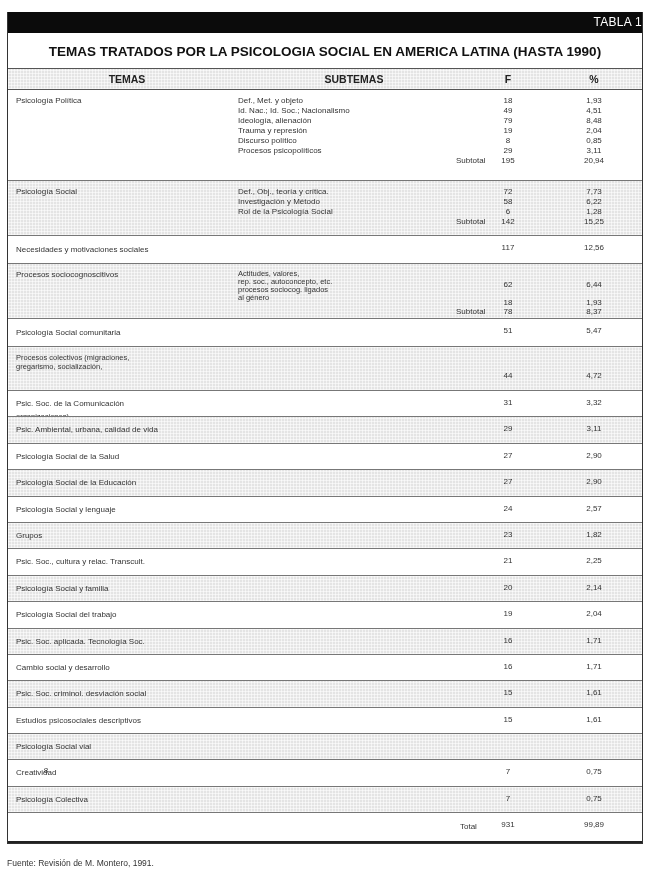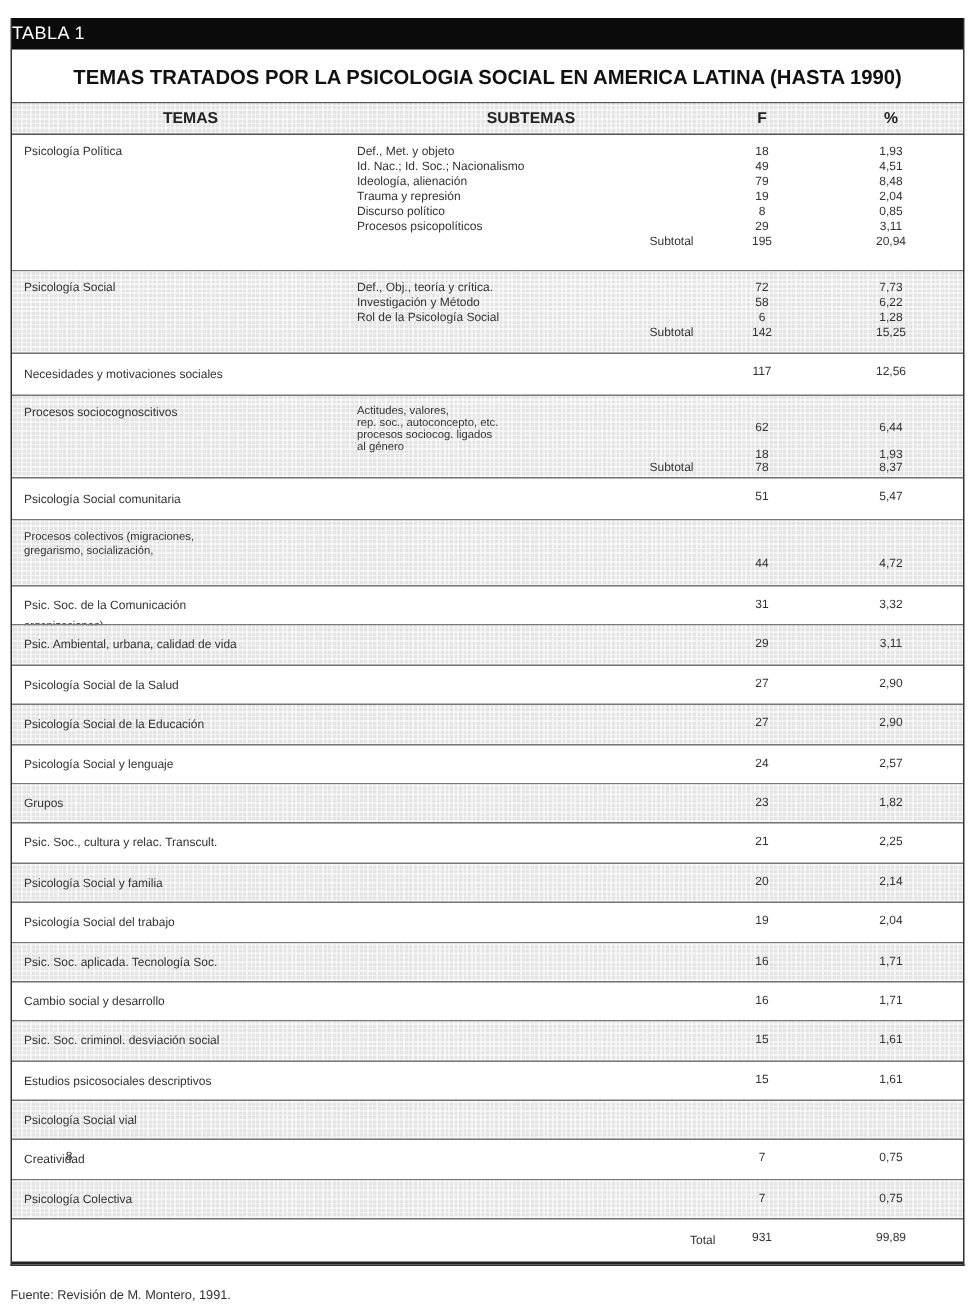--- a/index.html
+++ b/index.html
@@ -1,39 +1,39 @@
 <!DOCTYPE html>
 <html><head>
 <meta charset="utf-8">
 <style>
   html, body { margin:0; padding:0; background:#fff; }
   body { width:649px; height:877px; position:relative; font-family:"Liberation Sans", sans-serif; color:#222; }
   .wrap { position:absolute; left:7px; top:12px; width:634px; border:1px solid #333; border-top:none; }
-  .tabla-title { background:#0b0b0b; color:#fff; text-align:left; font-size:12px; height:21px; line-height:21px; letter-spacing:0.3px; }
+  .tabla-title { background:#0b0b0b; color:#fff; text-align:right; font-size:12px; height:21px; line-height:21px; letter-spacing:0.3px; }
   .main-title { text-align:center; font-size:13.5px; font-weight:bold; height:35px; line-height:37px; border-bottom:1px solid #555; color:#111; }
   .shade {
     background-color:#e4e4e4;
     background-image:
       repeating-linear-gradient(0deg, rgba(255,255,255,0.55) 0 1px, transparent 1px 3px),
       repeating-linear-gradient(90deg, rgba(255,255,255,0.55) 0 1px, transparent 1px 3px);
   }
   .hdr { display:flex; height:20px; line-height:20px; font-size:10.5px; font-weight:bold; border-bottom:1px solid #555; }
   .hdr .c-tema { width:230px; text-align:center; }
   .hdr .c-sub { width:232px; text-align:center; }
   .hdr .c-f { width:76px; text-align:center; }
   .hdr .c-p { width:96px; text-align:center; }
   .row { display:flex; border-bottom:1px solid #777; font-size:8px; color:#333; position:relative; }
   .c-tema { width:230px; padding-left:8px; box-sizing:border-box; }
   .c-sub { width:232px; box-sizing:border-box; }
   .c-f { width:76px; text-align:center; box-sizing:border-box; }
   .c-p { width:96px; text-align:center; box-sizing:border-box; }
   .line { height:10px; line-height:10px; }
   .simple { height:24px; line-height:24px; }
   .simple .c-f, .simple .c-p { line-height:24px; }
-  .subtotal-lbl { position:absolute; left:425px; font-size:8px; }
+  .subtotal-lbl { position:absolute; left:448px; font-size:8px; }
   .source { position:absolute; left:7px; top:858px; font-size:8.5px; color:#333; }
 </style>
 </head>
 <body>
 
 <div class="wrap">
   <div class="tabla-title">TABLA 1</div>
   <div class="main-title">TEMAS TRATADOS POR LA PSICOLOGIA SOCIAL EN AMERICA LATINA (HASTA 1990)</div>
 
   <div class="hdr shade">

